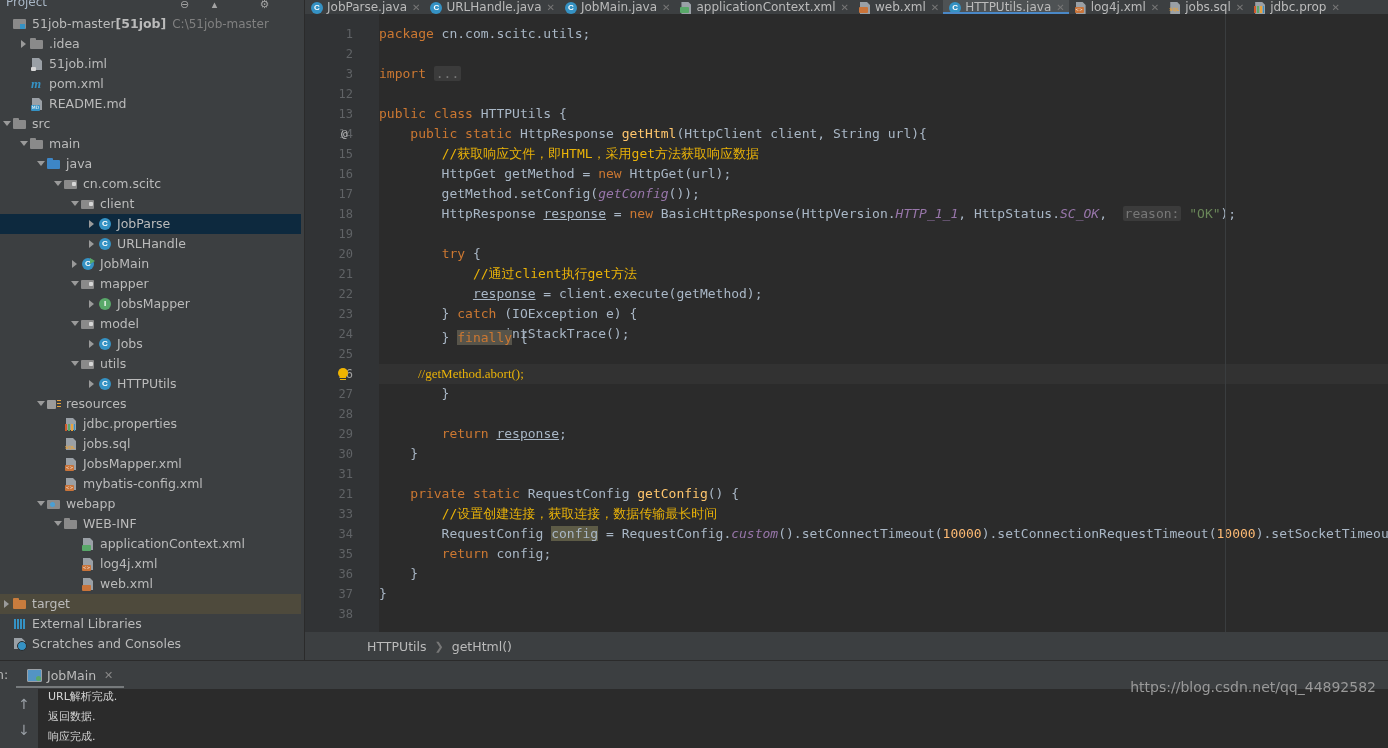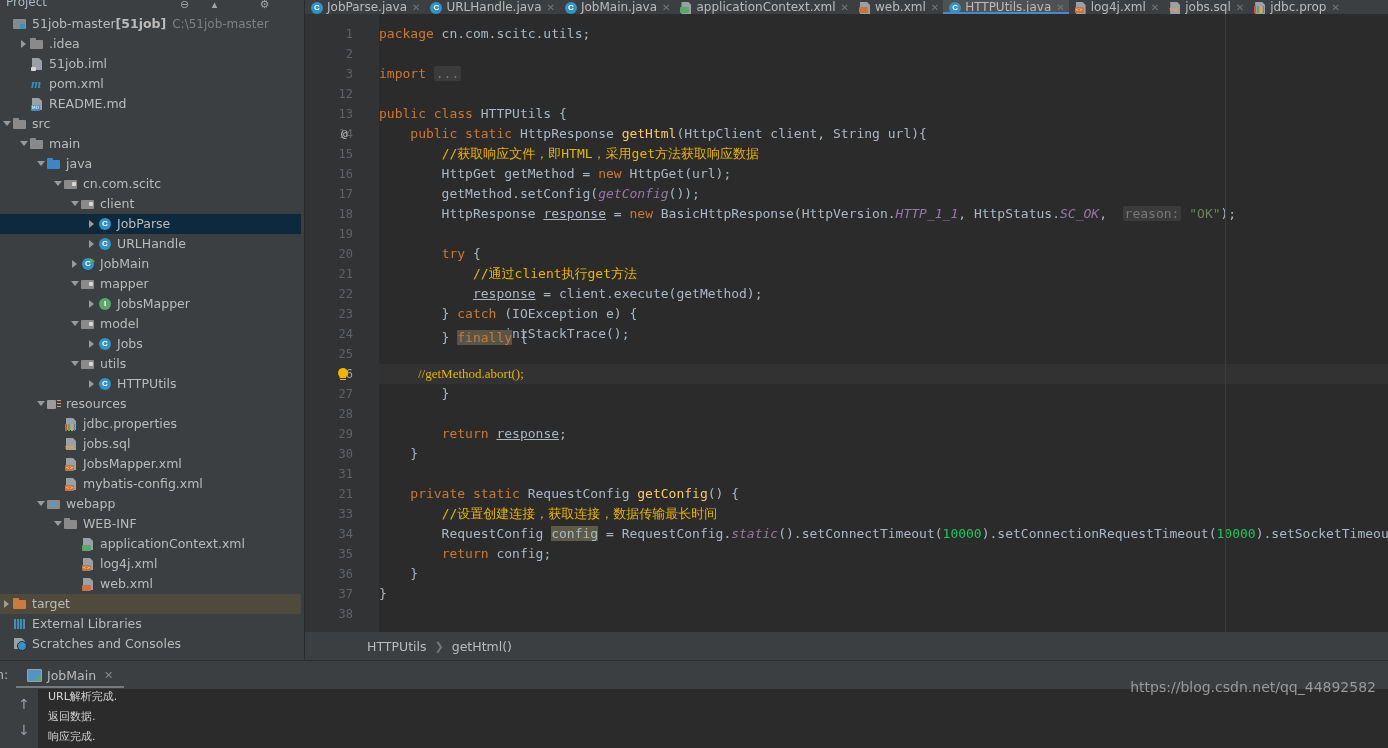--- a/index.html
+++ b/index.html
@@ -275,21 +275,21 @@
     position: absolute; left: 0; width: 1009px; height: 20px;
     background: #323232;
   }
   #editor-vline {
     position: absolute; left: 920px; top: 0;
     width: 1px; height: 618px; background: #3a3d3f;
   }
   .kw   { color: #cc7832; }
   .cmt  { color: #eab308; }
   .str  { color: #6a8759; }
-  .num  { color: #22c55e; }
+  .num  { color: #fdba74; }
   .stat { color: #9876aa; font-style: italic; }
   .meth { color: #ffc66d; }
   .fld  { color: #a9b7c6; text-decoration: underline; }
   .hint { color: #787878; background: #3b3b3b; border-radius: 2px; padding: 0 2px; }
   .hl-fold { background: #57544a; color:#cc7832; }
   .hl-ident { background: #5d5b46; }
 
   
   #breadcrumb {
     position: absolute; left: 305px; top: 632px;
@@ -702,21 +702,21 @@
         <div class="cline" style="top: 314px;">        } <span class="hl-fold">finally</span> {</div>
         <div class="curline-bg" style="top: 350px;"></div>
         <div class="cline" style="top: 350px; font-family: Liberation Serif, serif;">            <span class="cmt">//getMethod.abort();</span></div>
         <div class="cline" style="top: 370px;">        }</div>
         <div class="cline" style="top: 390px;"></div>
         <div class="cline" style="top: 410px;">        <span class="kw">return</span> <span class="fld">response</span>;</div>
         <div class="cline" style="top: 430px;">    }</div>
         <div class="cline" style="top: 450px;"></div>
         <div class="cline" style="top: 470px;">    <span class="kw">private static </span>RequestConfig <span class="meth">getConfig</span>() {</div>
         <div class="cline" style="top: 490px;">        <span class="cmt">//设置创建连接，获取连接，数据传输最长时间</span></div>
-        <div class="cline" style="top: 510px;">        RequestConfig <span class="hl-ident">config</span> = RequestConfig.<span class="stat">static</span>().setConnectTimeout(<span class="num">10000</span>).setConnectionRequestTimeout(<span class="num">10000</span>).setSocketTimeout().build();</div>
+        <div class="cline" style="top: 510px;">        RequestConfig <span class="hl-ident">config</span> = RequestConfig.<span class="stat">custom</span>().setConnectTimeout(<span class="num">10000</span>).setConnectionRequestTimeout(<span class="num">10000</span>).setSocketTimeout().build();</div>
         <div class="cline" style="top: 530px;">        <span class="kw">return</span> config;</div>
         <div class="cline" style="top: 550px;">    }</div>
         <div class="cline" style="top: 570px;">}</div>
         <div class="cline" style="top: 590px;"></div>
       </div>
     <div id="editor-vline"></div>
   </div>
 
   <div id="breadcrumb">
     <span>HTTPUtils</span>

